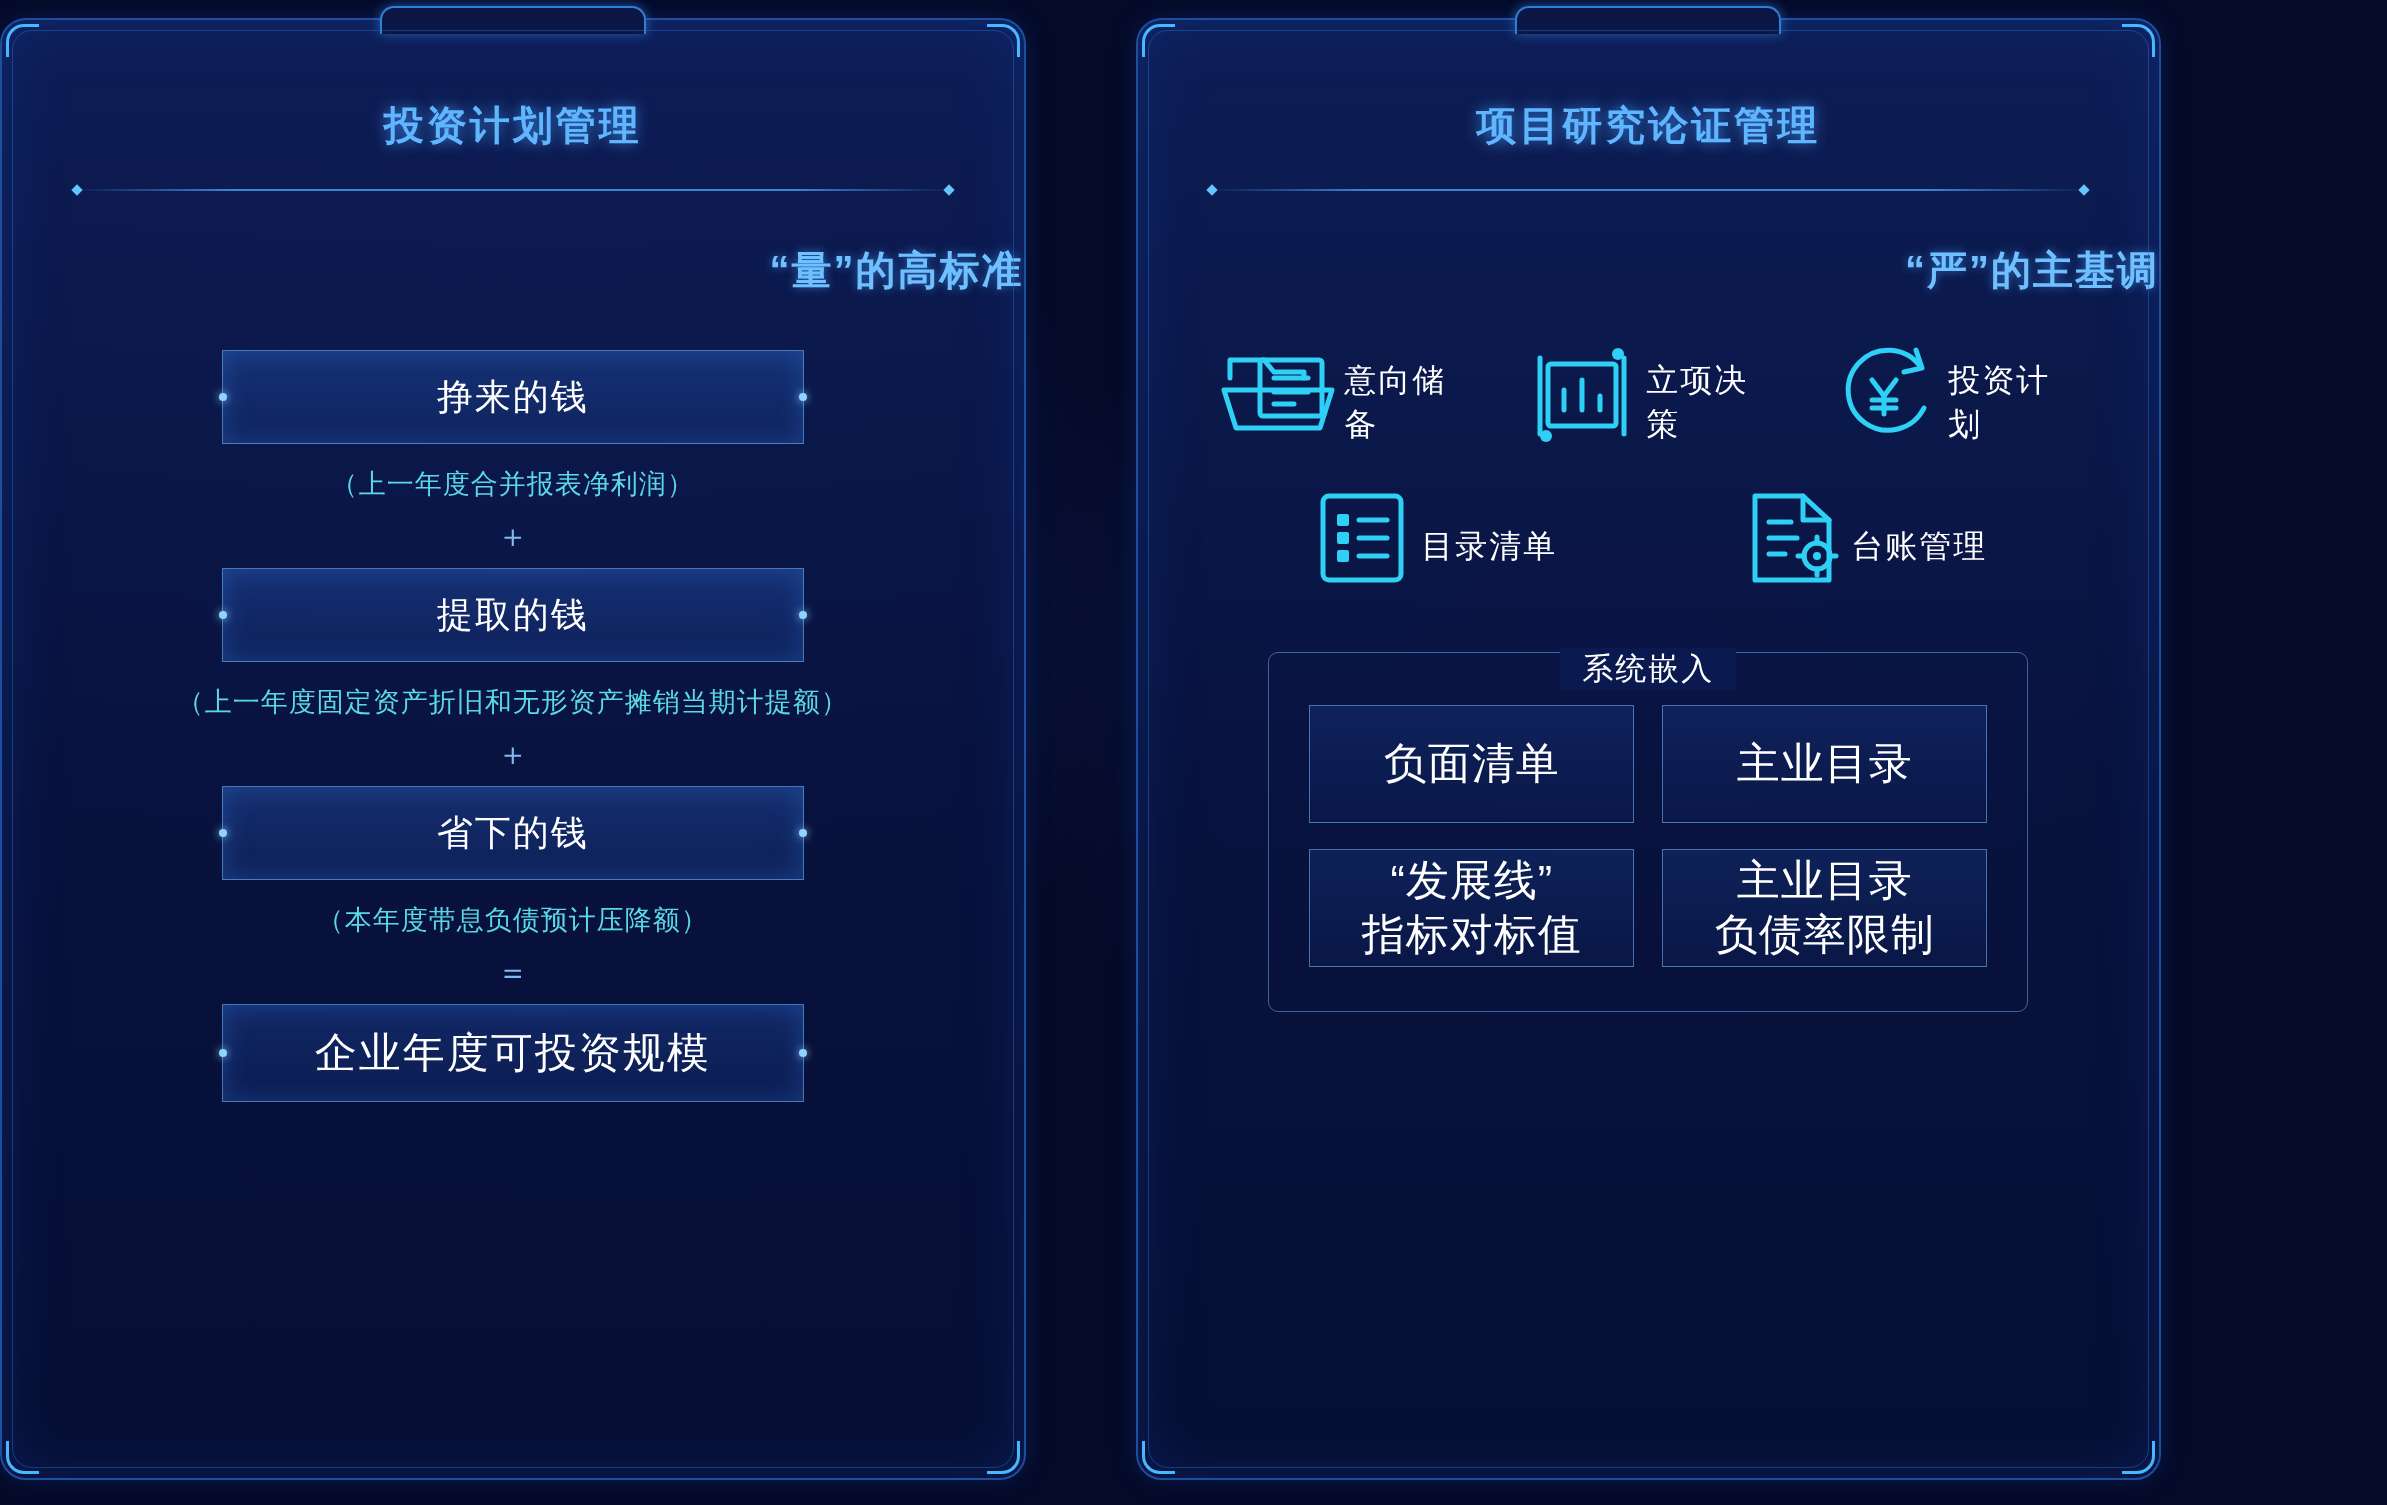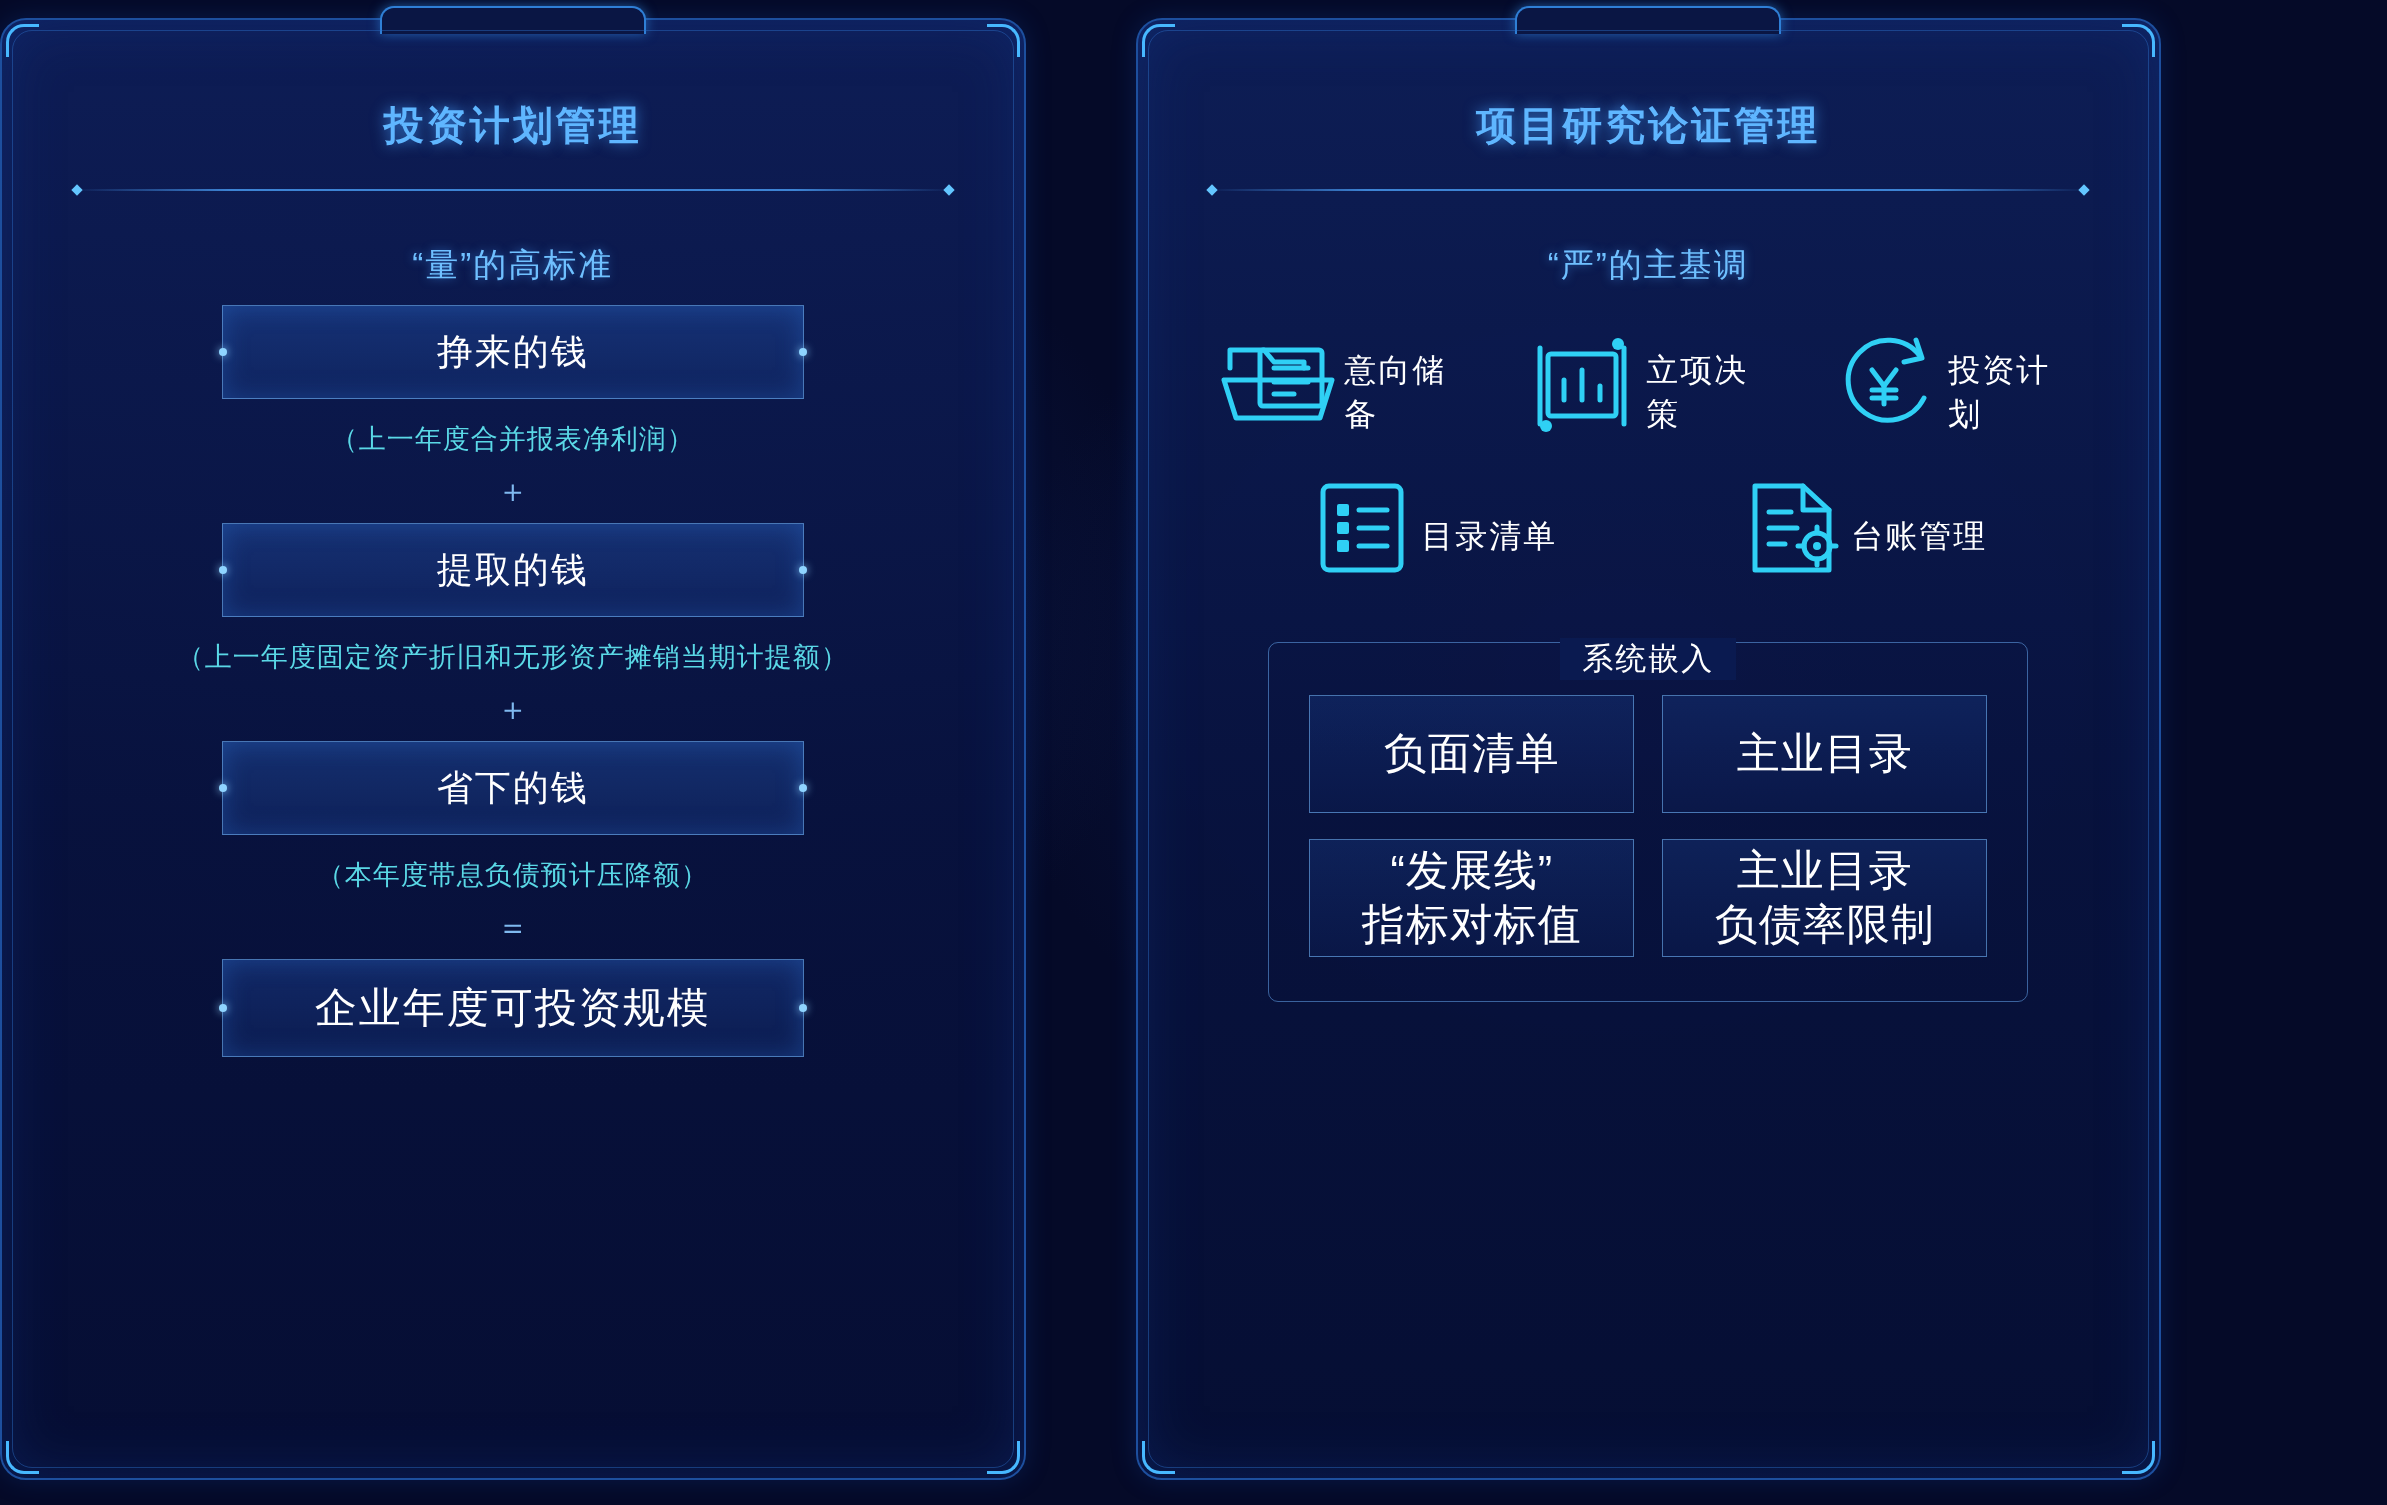--- a/index.html
+++ b/index.html
@@ -99,32 +99,32 @@
     top: -3px;
     width: 8px;
     height: 8px;
     background: #63c6ff;
     transform: rotate(45deg);
   }
   .title-rule::before { left: 0; }
   .title-rule::after { right: 0; }
 
   .subtitle {
-    text-align: center;
+    text-align: right;
     color: #6fc0ff;
-    font-size: 33px;
-    font-weight: normal;
+    font-size: 40px;
+    font-weight: bold;
     letter-spacing: 2px;
     margin-top: 52px;
     text-shadow: 0 0 10px rgba(70,160,255,0.6);
   }
 
   
   .formula {
-    margin-top: 17px;
+    margin-top: 52px;
     display: flex;
     flex-direction: column;
     align-items: center;
   }
   .box {
     position: relative;
     width: 580px;
     height: 92px;
     display: flex;
     align-items: center;

